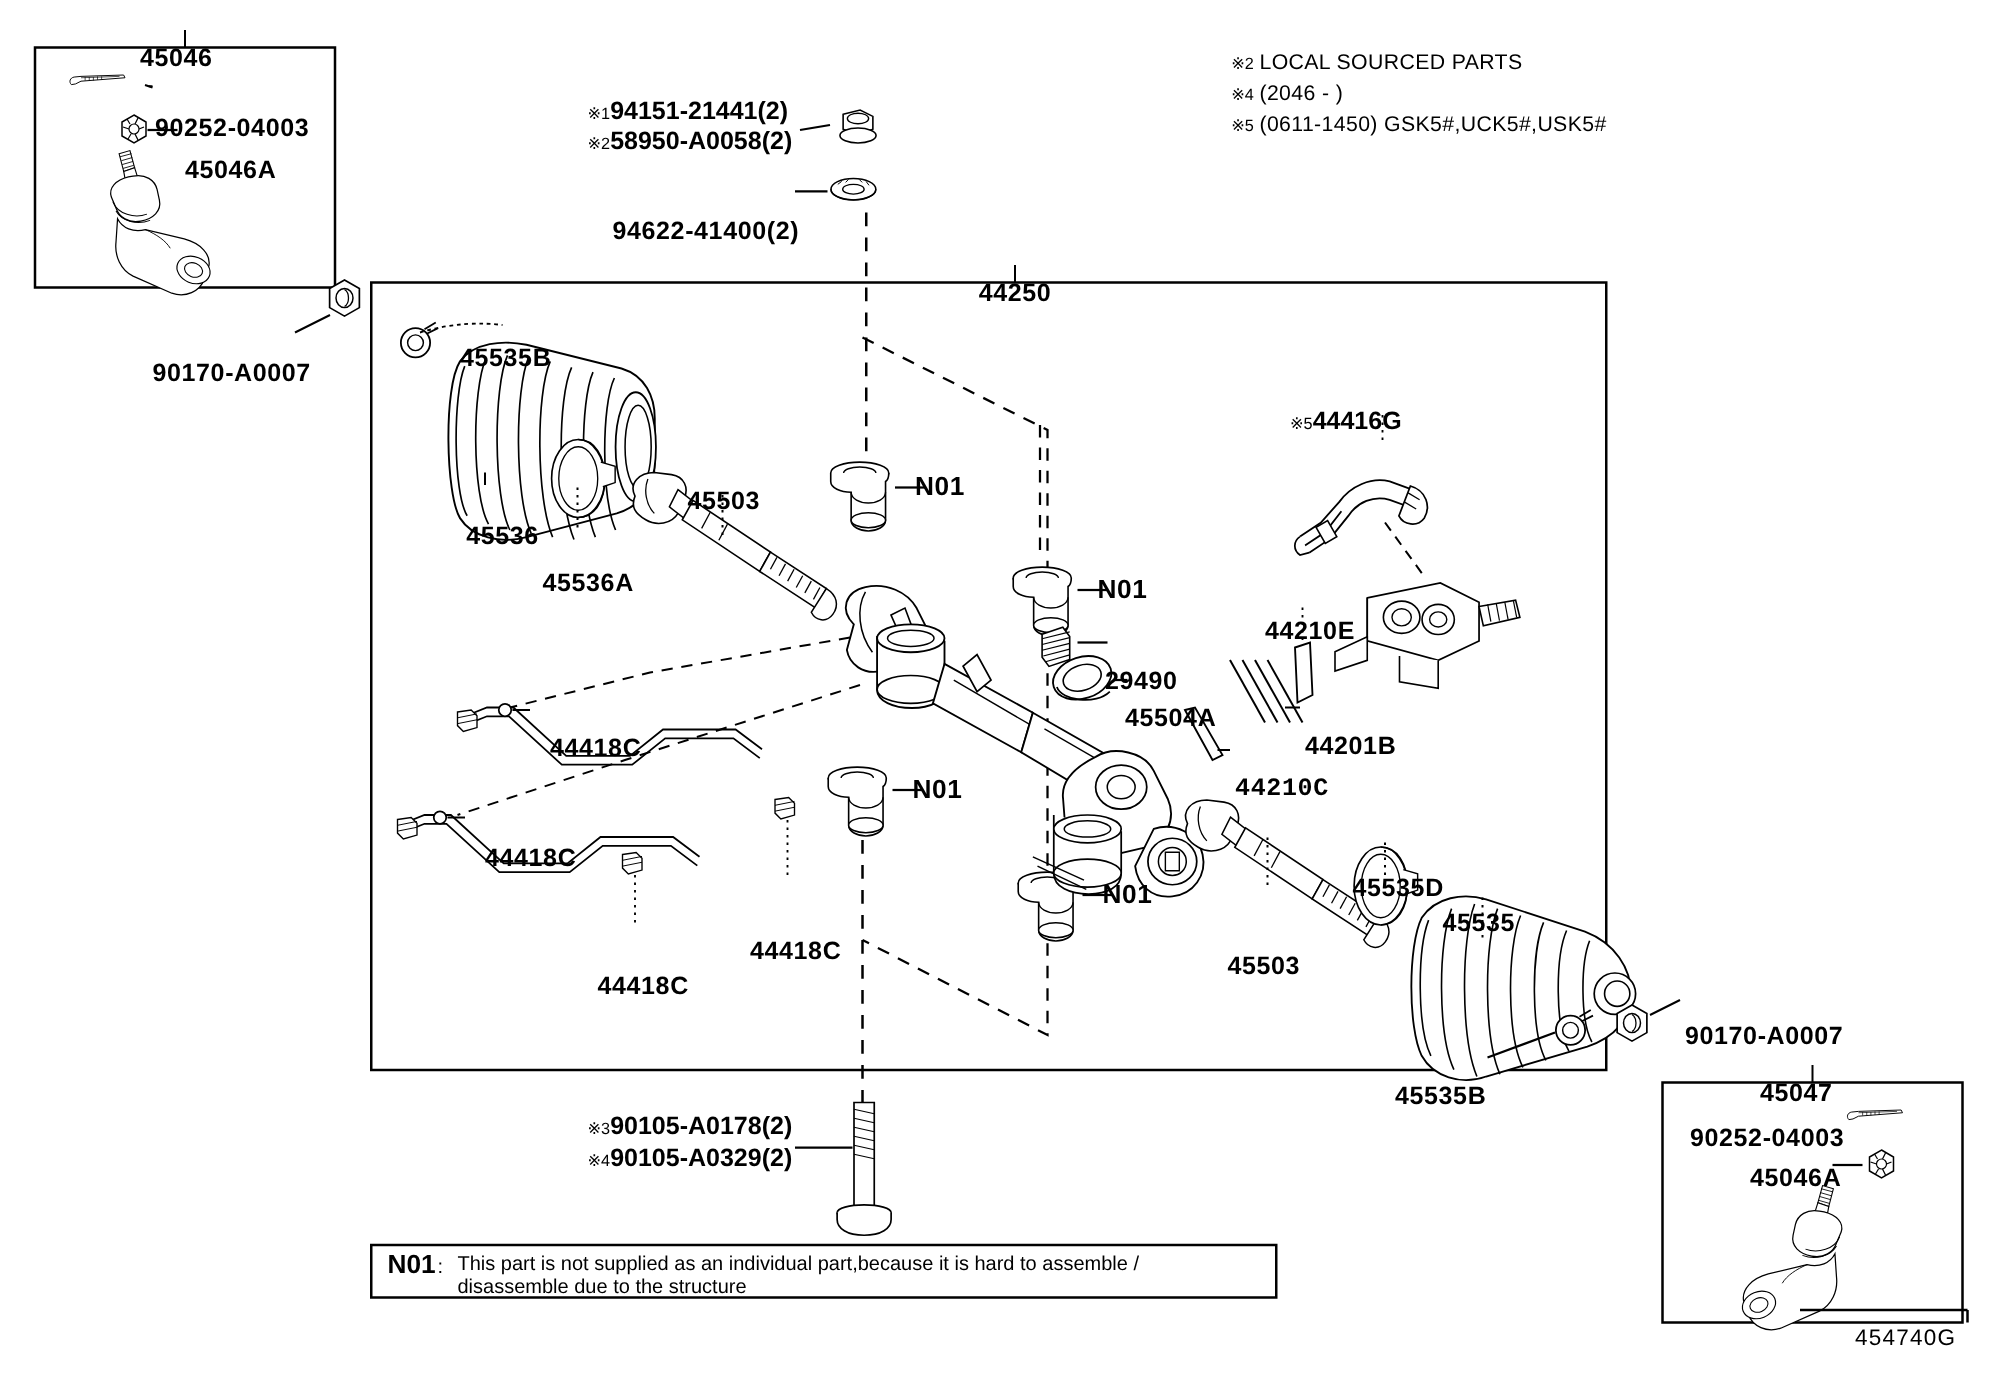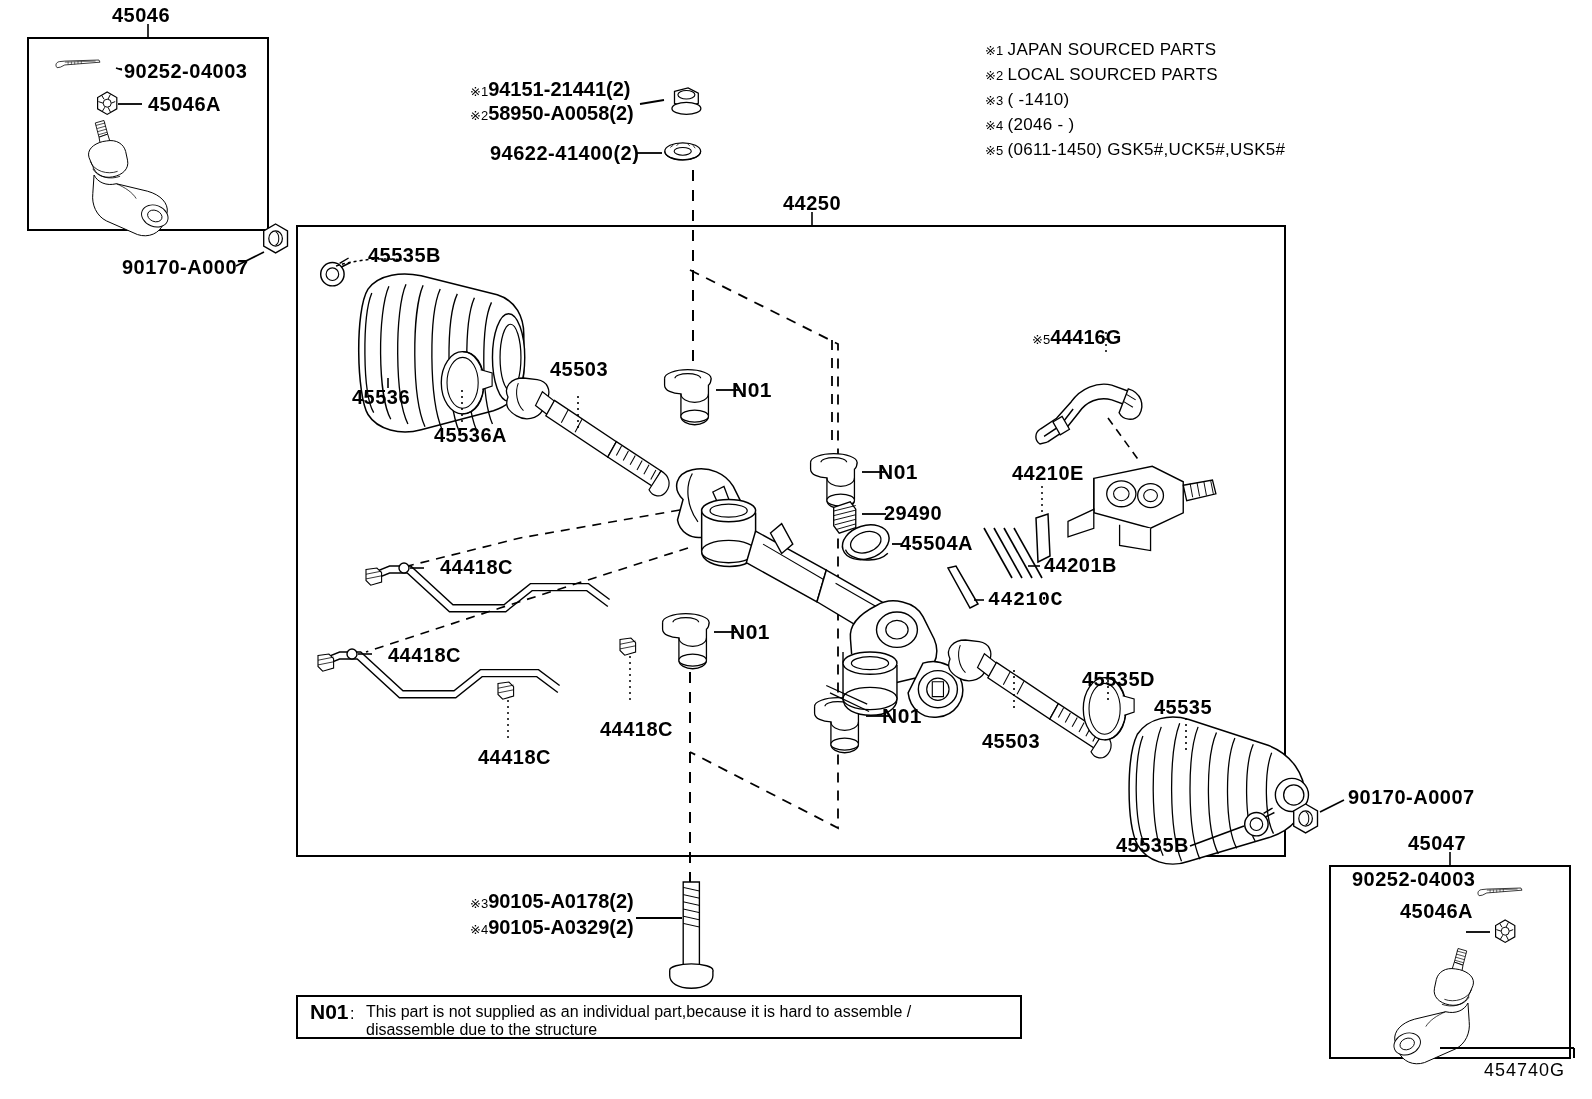--- a/index.html
+++ b/index.html
@@ -1,21 +1,21 @@
 <!DOCTYPE html>
 <html><head>
 <meta charset="utf-8">
 <style>
   html,body{margin:0;padding:0;background:#ffffff;}
   body{width:1592px;height:1099px;position:relative;overflow:hidden;
        font-family:"Liberation Sans","DejaVu Sans",sans-serif;color:#000;}
   #stage{position:absolute;left:0;top:0;width:1592px;height:1099px;}
   .lbl{position:absolute;white-space:pre;font-weight:bold;letter-spacing:0.5px;
        font-family:"Liberation Sans","DejaVu Sans",sans-serif;}
-  .pn{font-size:20px;font-weight:bold;}
+  .pn{font-size:20px;font-weight:bold;margin-top:32px;}
   .note{font-size:17px;font-weight:normal;letter-spacing:0.3px;}
   .mark{font-size:13px;font-weight:normal;}
   svg.ov{position:absolute;left:0;top:0;width:1592px;height:1099px;
          pointer-events:none;overflow:visible;}
   .n01b{font-size:21px;font-weight:bold;}
   .code{position:absolute;font-size:18px;letter-spacing:1px;}
   .foottxt{position:absolute;font-size:16px;line-height:19px;font-weight:normal;}
   .foothdr{position:absolute;font-size:21px;font-weight:bold;}
 </style>
 </head>
@@ -472,45 +472,37 @@
   <div style="position:absolute;left:470px;top:78px;">
     <span class="mark">※1</span><span class="pn">94151-21441(2)</span>
   </div>
   <div style="position:absolute;left:470px;top:102px;">
     <span class="mark">※2</span><span class="pn">58950-A0058(2)</span>
   </div>
   <div class="lbl pn" style="left:490px;top:142px;">94622-41400(2)</div>
 
   <div style="position:absolute;left:985px;top:38px;line-height:24px;">
     <div>
-      <span class="mark">※1</span>
-      <span class="note">JAPAN SOURCED PARTS</span>
-    </div>
-    <div>
       <span class="mark">※2</span>
       <span class="note">LOCAL SOURCED PARTS</span>
-    </div>
-    <div>
-      <span class="mark">※3</span>
-      <span class="note">(      -1410)</span>
     </div>
     <div>
       <span class="mark">※4</span>
       <span class="note">(2046 -      )</span>
     </div>
     <div>
       <span class="mark">※5</span>
       <span class="note">(0611-1450)   GSK5#,UCK5#,USK5#</span>
     </div>
   </div>
 
   <div class="lbl pn" style="left:783px;top:192px;">44250</div>
 
   <div class="lbl pn" style="left:368px;top:244px;">45535B</div>
-  <div class="lbl pn" style="left:352px;top:386px;">45536</div>
+  <div class="lbl pn" style="left:373px;top:386px;">45536</div>
   <div class="lbl pn" style="left:434px;top:424px;">45536A</div>
   <div class="lbl pn" style="left:550px;top:358px;">45503</div>
 
   <div class="lbl n01b" style="left:732px;top:378px;">N01</div>
   <div class="lbl n01b" style="left:878px;top:460px;">N01</div>
   <div class="lbl n01b" style="left:730px;top:620px;">N01</div>
   <div class="lbl n01b" style="left:882px;top:704px;">N01</div>
 
   <div class="lbl pn" style="left:884px;top:502px;">29490</div>
   <div class="lbl pn" style="left:900px;top:532px;text-align:right;">45504A</div>

